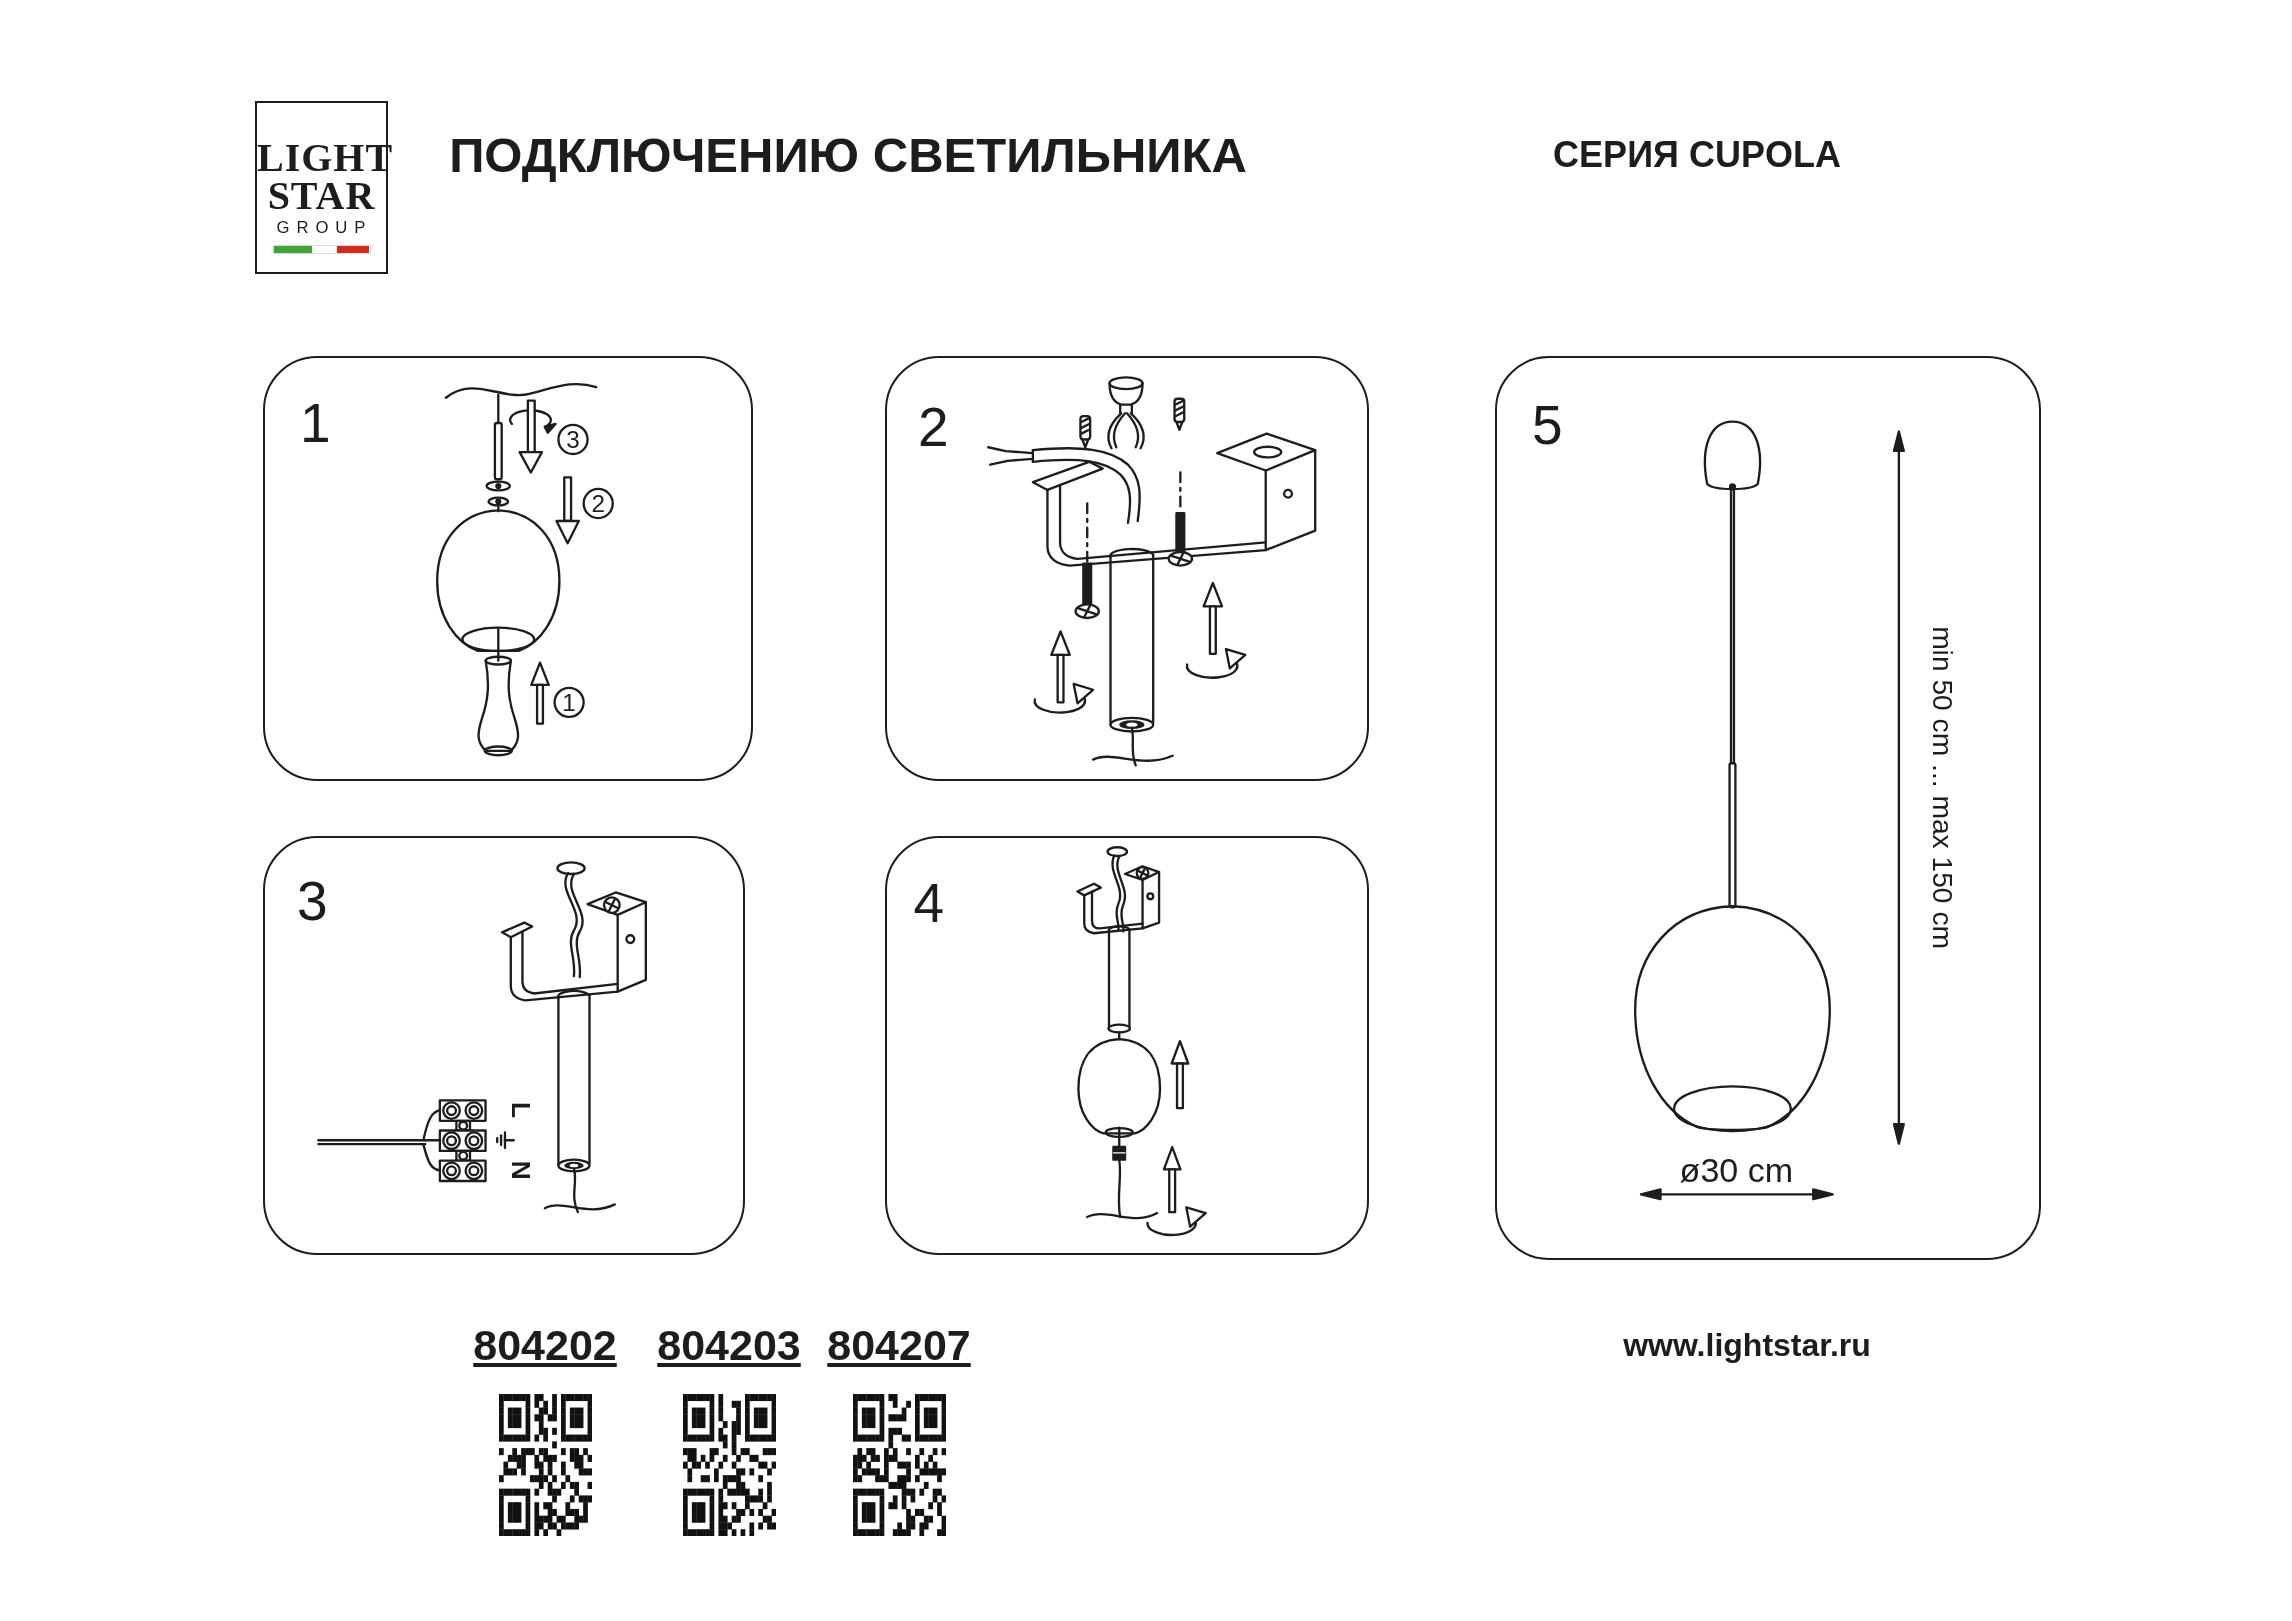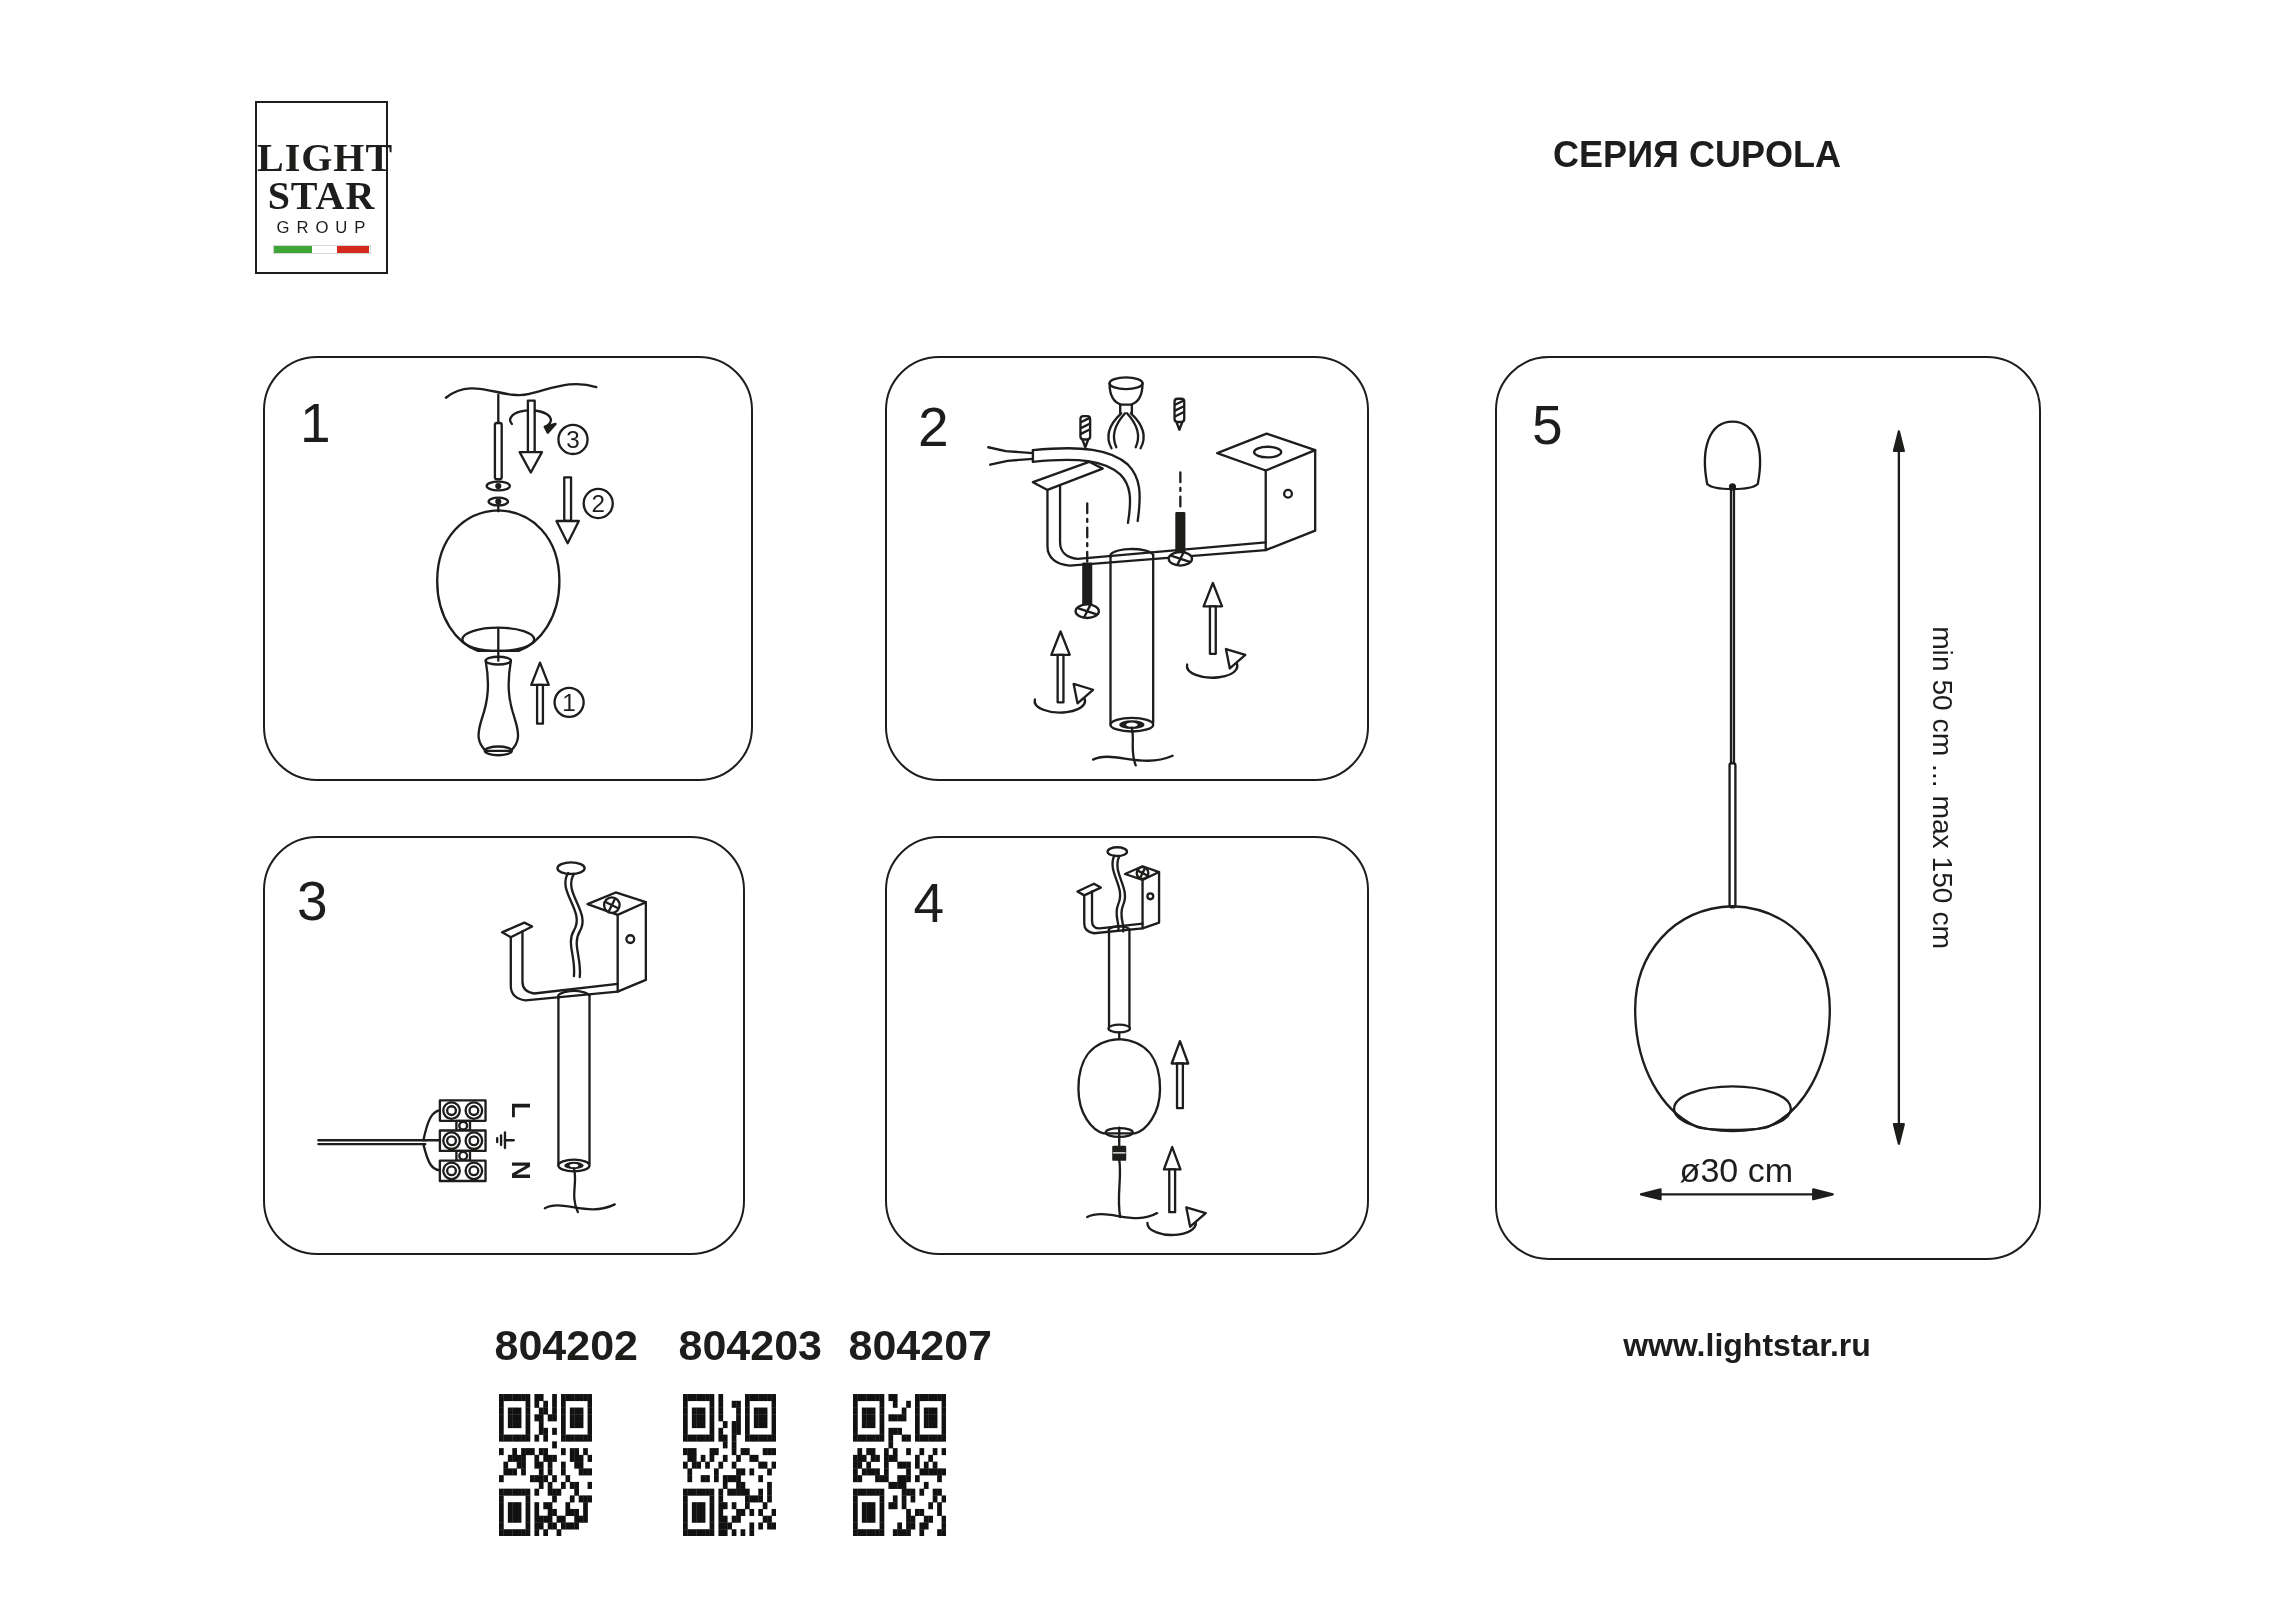--- a/index.html
+++ b/index.html
@@ -34,40 +34,41 @@
   }
   .p1{left:263px;top:356px;width:490px;height:425px;}
   .p2{left:885px;top:356px;width:484px;height:425px;}
   .p3{left:263px;top:836px;width:482px;height:419px;}
   .p4{left:885px;top:836px;width:484px;height:419px;}
   .p5{left:1495px;top:356px;width:546px;height:904px;}
   .step-num{position:absolute;font-size:55px;font-weight:500;color:#1d1d1b;}
   .panel svg.draw{position:absolute;left:0;top:0;width:100%;height:100%;}
   svg text{font-family:"Liberation Sans",sans-serif;fill:#1d1d1b;stroke:none;}
   
-  .article-col{top:1321px;width:186px;text-align:right;}
+  .article-col{top:1321px;width:186px;text-align:center;text-decoration:underline;}
   .article-num{font-size:43px;font-weight:bold;}
   .qr{display:block;margin:23.5px auto 0 auto;background:#fff;}
   .website{left:1551px;top:1327px;width:392px;text-align:center;font-size:32px;font-weight:bold;}
 </style>
 </head>
 <body>
 
 <div class="abs logo-box">
   <div class="logo-word">LIGHT</div>
   <div class="logo-word">STAR</div>
   <div class="logo-group">GROUP</div>
   <div class="logo-flag">
     <span class="flag-g" style="background: rgb(63, 165, 53);"></span>
     <span class="flag-w" style="background: rgb(255, 255, 255);"></span>
     <span class="flag-r" style="background: rgb(213, 43, 30);"></span>
   </div>
 </div>
 
 <div class="abs title">
+  <div>ПОДКЛЮЧЕНИЮ СВЕТИЛЬНИКА</div>
 </div>
 <div class="abs right-head">
   <div class="series">СЕРИЯ CUPOLA</div>
 </div>
 
 <div class="abs panel p1">
   <div class="step-num" style="left:35px;top:33px;">1</div>
   <svg class="draw" viewBox="0 0 500 434">
     <g stroke="#1d1d1b" fill="none" stroke-width="2.4" stroke-linecap="round" stroke-linejoin="round">
       <path d="M 186,41 C 214,18 244,44 272,37 C 297,31 316,22 341,30"></path>

